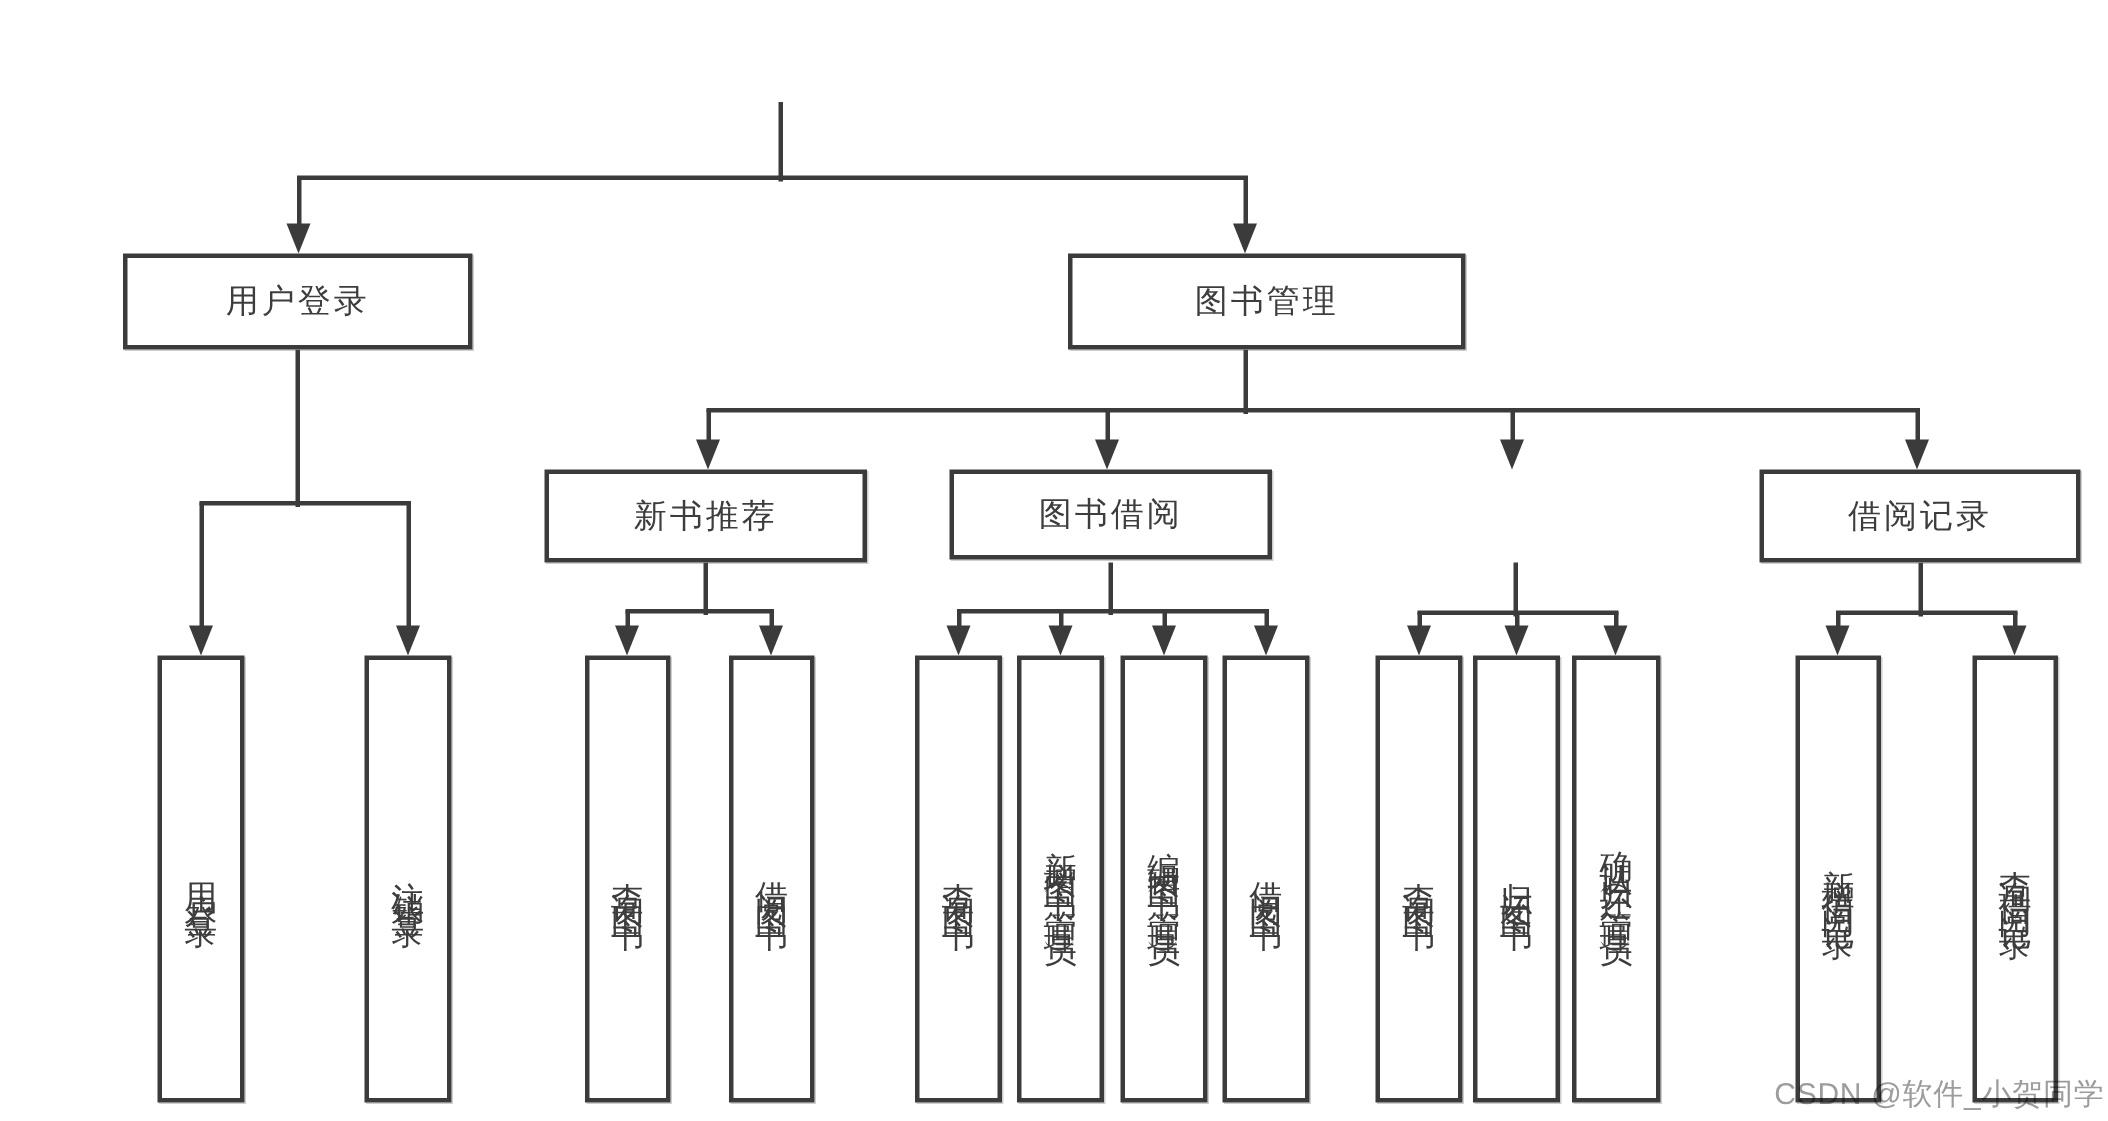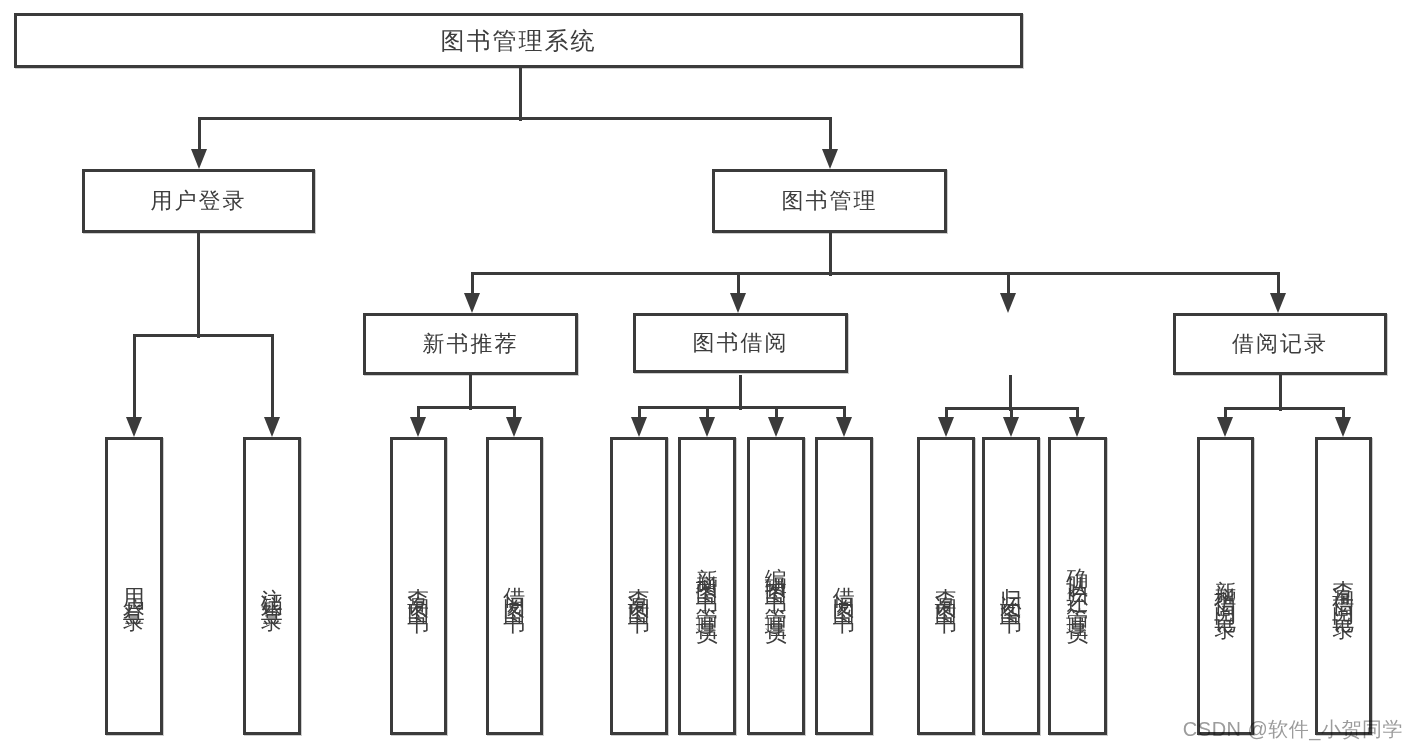--- a/index.html
+++ b/index.html
@@ -88,28 +88,25 @@
       <div class="line" style="left: 1010px; top: 408px; width: 3px; height: 15px;"></div>
       <div class="ah" style="left: 1003px; top: 417px;"></div>
       <div class="line" style="left: 1076px; top: 408px; width: 3px; height: 15px;"></div>
       <div class="ah" style="left: 1069px; top: 417px;"></div>
       <div class="line" style="left: 1224px; top: 408px; width: 3px; height: 15px;"></div>
       <div class="ah" style="left: 1217px; top: 417px;"></div>
       <div class="line" style="left: 1342px; top: 408px; width: 3px; height: 15px;"></div>
       <div class="ah" style="left: 1335px; top: 417px;"></div>
     </div>
 
-  <div class="box root-box" style="left:14px;top:13px;width:1009px;height:55px;">
-    <span>图书管理系统</span>
-  </div>
 
   <div class="box" style="left:82px;top:169px;width:233px;height:64px;">
     <span>用户登录</span>
   </div>
-  <div class="box" style="left:712px;top:169px;width:235px;height:64px;justify-content:center;">
+  <div class="box" style="left:712px;top:169px;width:265px;height:64px;justify-content:center;">
     <span>图书管理</span>
   </div>
 
   <div class="box" style="left:363px;top:313px;width:215px;height:62px;">
     <span>新书推荐</span>
   </div>
   <div class="box" style="left:633px;top:313px;width:215px;height:60px;">
     <span>图书借阅</span>
   </div>
   <div class="box" style="left:1173px;top:313px;width:214px;height:62px;">

